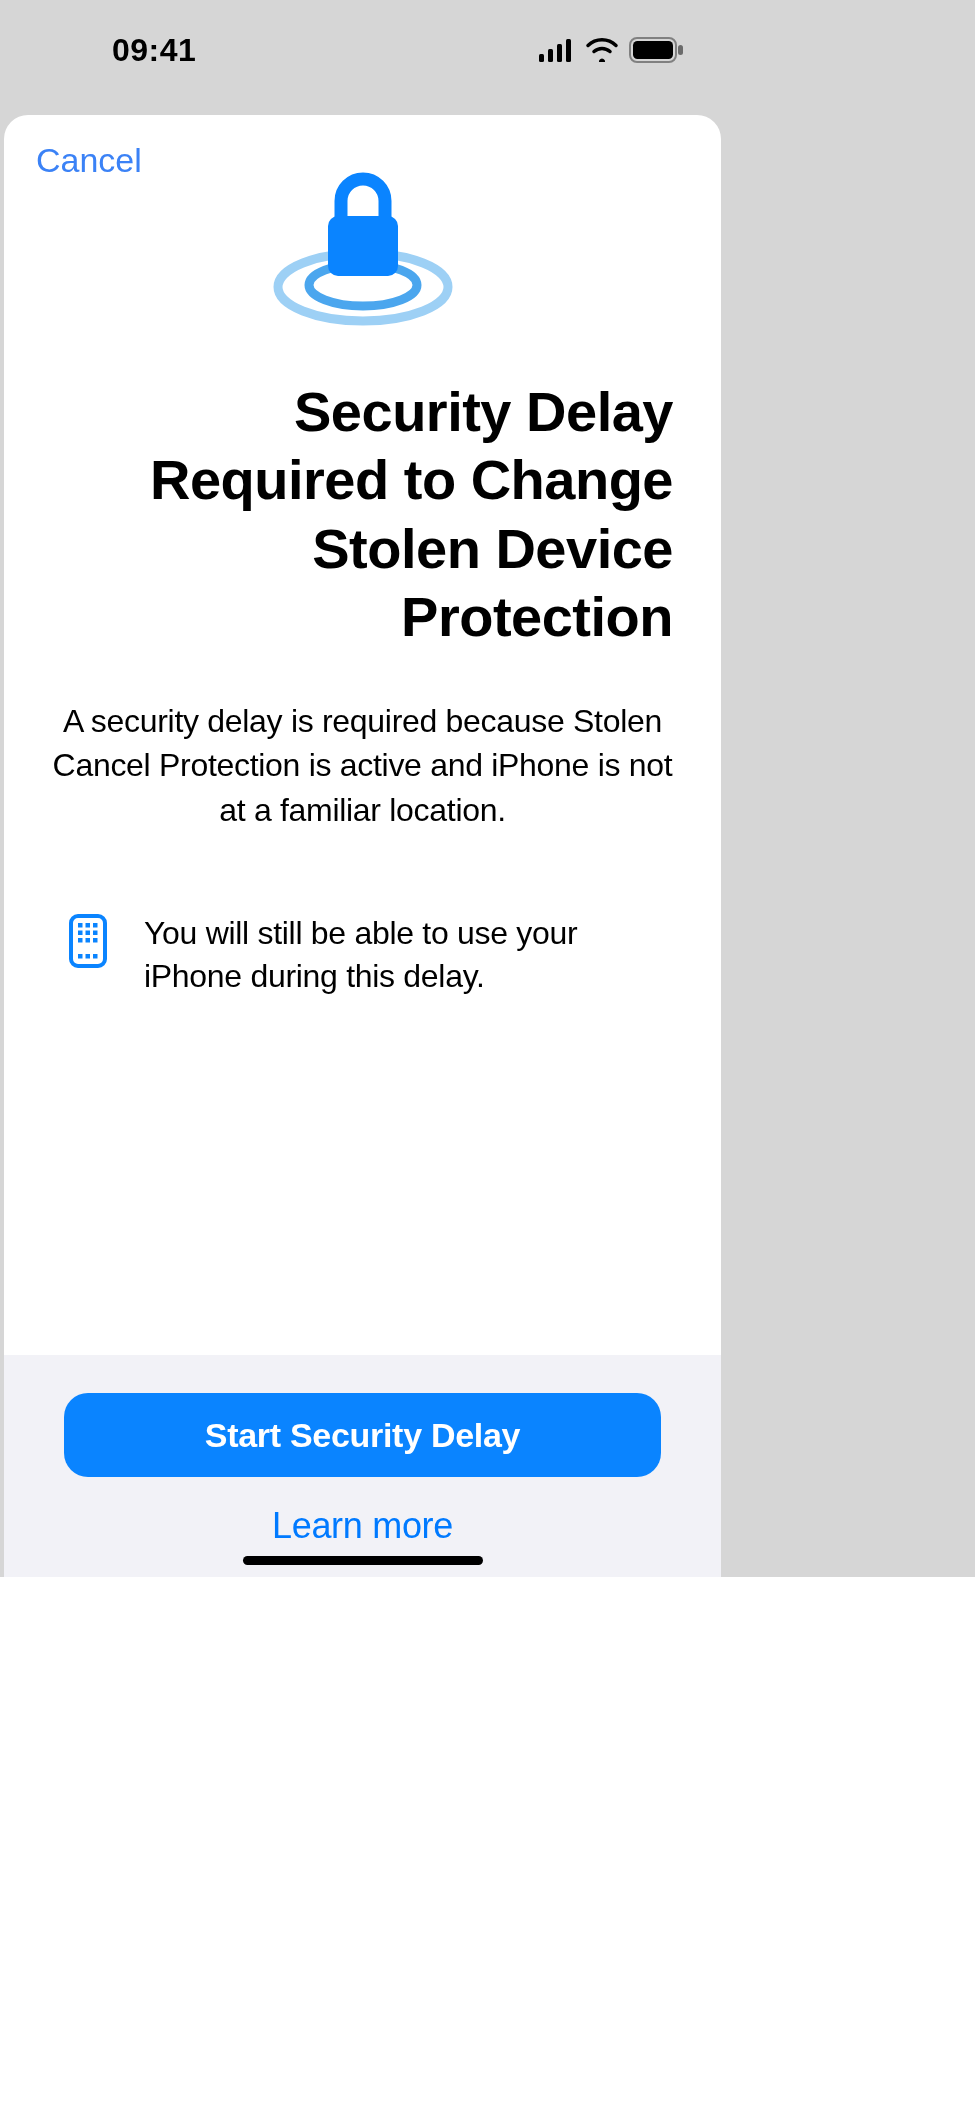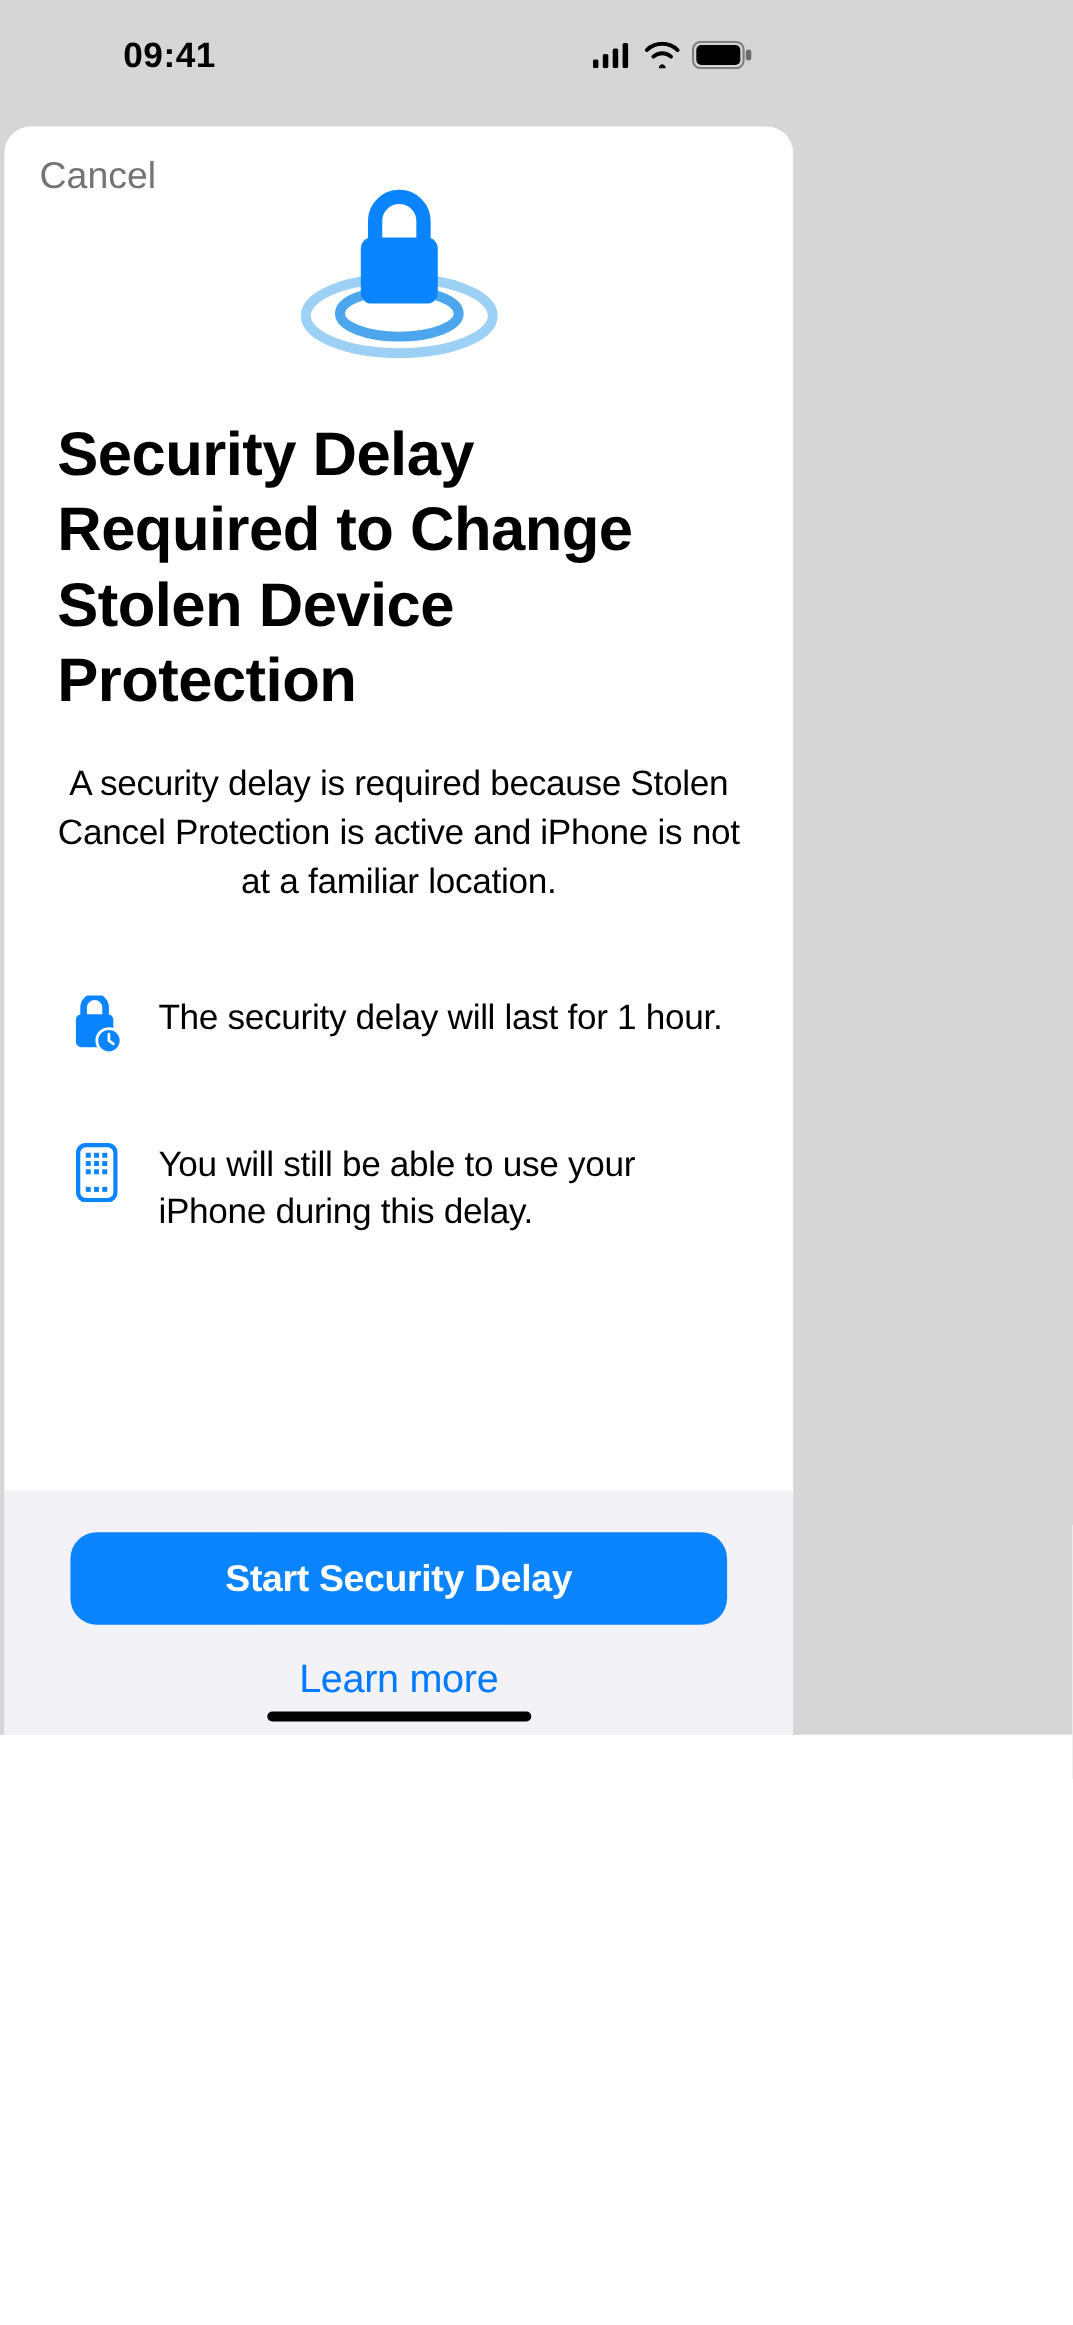--- a/index.html
+++ b/index.html
@@ -59,46 +59,46 @@
       border-top-right-radius: 24px;
       display: flex;
       flex-direction: column;
       overflow: hidden;
     }
     .sheet-header {
       padding: 26px 32px 0;
       height: 74px;
     }
     .cancel-btn {
-      color: #737373;
+      color: #3b82f6;
       font-size: 34px;
       font-weight: 400;
       background: none;
       border: none;
       cursor: pointer;
     }
     .sheet-body {
       flex: 1;
       padding: 0 48px;
       display: flex;
       flex-direction: column;
       align-items: center;
     }
     .hero-icon {
       margin-top: -30px;
       margin-bottom: 40px;
     }
     .title {
       font-size: 56px;
       font-weight: 700;
-      text-align: left;
+      text-align: right;
       color: #000;
       line-height: 1.22;
       letter-spacing: -0.5px;
-      margin-bottom: 38px;
+      margin-bottom: 48px;
     }
     .subtitle {
       font-size: 32px;
       font-weight: 400;
       text-align: center;
       color: #000;
       line-height: 1.38;
       letter-spacing: -0.3px;
       margin-bottom: 80px;
     }
@@ -217,31 +217,20 @@
           <path d="M 73 59 L 73 42 A 22 22 0 0 1 117 42 L 117 59" stroke="#0a84ff" stroke-width="13" fill="none" stroke-linecap="round"></path>
 
           <rect x="60" y="57" width="70" height="60" rx="10" fill="#0a84ff"></rect>
         </svg>
       </div>
 
       <h1 class="title">Security Delay Required to Change Stolen Device Protection</h1>
       <p class="subtitle">A security delay is required because Stolen Cancel Protection is active and iPhone is not at a familiar location.</p>
 
       <div class="feature-list">
-        <div class="feature-row">
-          <div class="feature-icon">
-            <svg width="46" height="52" viewBox="0 0 46 52">
-              <path d="M 11 18 L 11 11 A 10 10 0 0 1 31 11 L 31 18" stroke="#0a84ff" stroke-width="6" fill="none"></path>
-              <rect x="4" y="17" width="34" height="30" rx="5" fill="#0a84ff"></rect>
-              <circle cx="34" cy="41" r="11" fill="#0a84ff" stroke="#fff" stroke-width="2.5"></circle>
-              <path d="M34 35 L34 41 L38 44" stroke="#fff" stroke-width="2.5" fill="none" stroke-linecap="round" stroke-linejoin="round"></path>
-            </svg>
-          </div>
-          <div class="feature-text">The security delay will last for 1 hour.</div>
-        </div>
 
         <div class="feature-row">
           <div class="feature-icon">
             <svg width="38" height="54" viewBox="0 0 38 54">
               <rect x="2" y="2" width="34" height="50" rx="7" stroke="#0a84ff" stroke-width="4" fill="none"></rect>
               <rect x="9" y="9" width="4.5" height="4.5" fill="#0a84ff"></rect>
               <rect x="16.5" y="9" width="4.5" height="4.5" fill="#0a84ff"></rect>
               <rect x="24" y="9" width="4.5" height="4.5" fill="#0a84ff"></rect>
               <rect x="9" y="16.5" width="4.5" height="4.5" fill="#0a84ff"></rect>
               <rect x="16.5" y="16.5" width="4.5" height="4.5" fill="#0a84ff"></rect>

